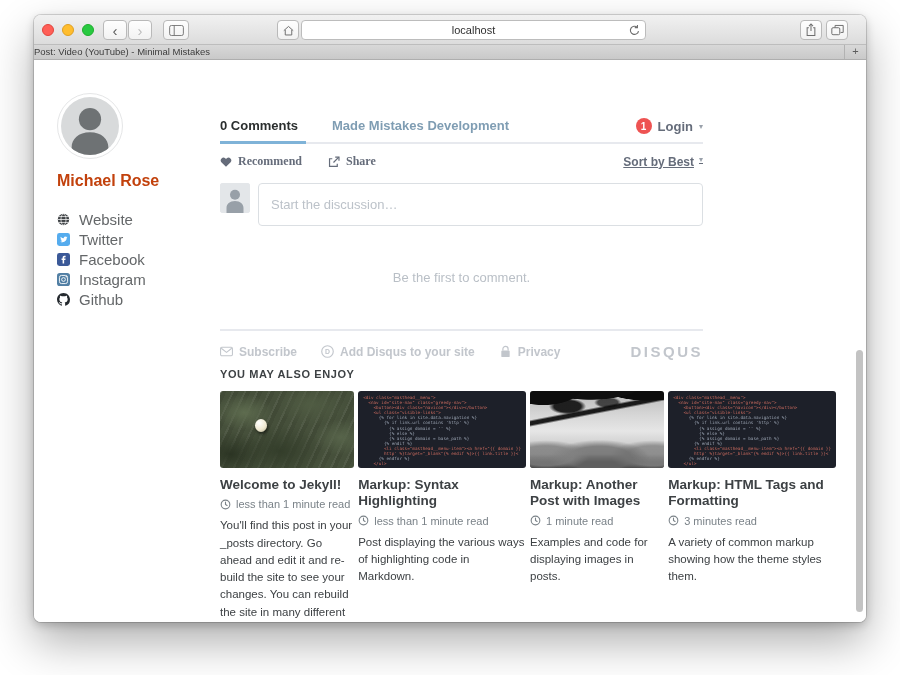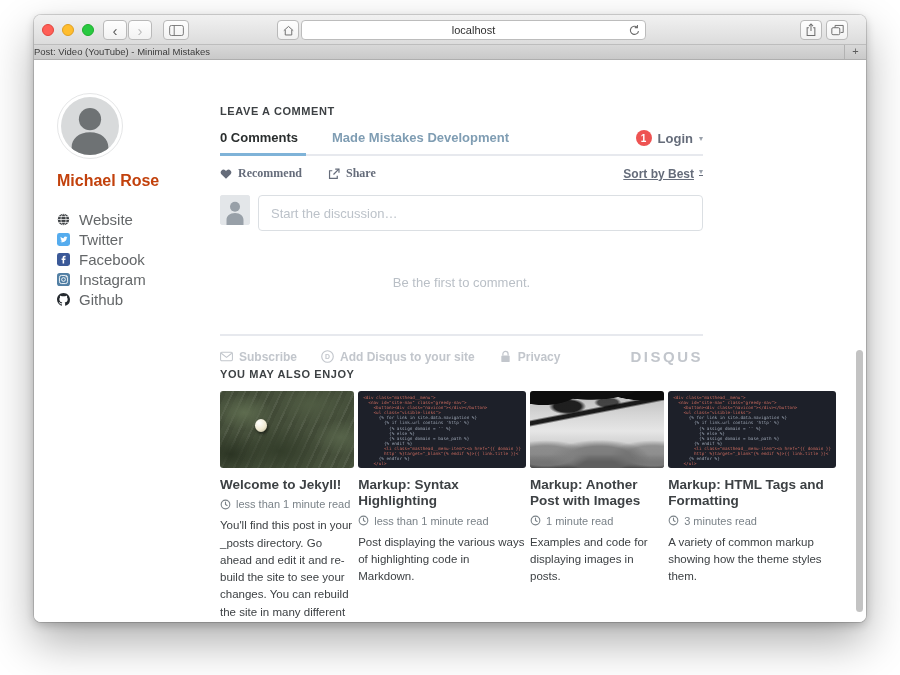--- a/index.html
+++ b/index.html
@@ -67,21 +67,21 @@
     font-size:10px; font-weight:bold; display:flex; align-items:center; justify-content:center; }
   .caret { font-size:8px; color:#9aa1ab; }
   .dq-actions { display:flex; align-items:center; padding:10px 0 12px; font-size:12px; font-weight:bold; color:var(--disqus-gray); }
   .dq-act { display:flex; align-items:center; gap:6px; cursor:pointer;font-family:Liberation Serif, serif; }
   .dq-act + .dq-act { margin-left:26px;text-align:center; }
   .dq-act svg { width:12px; height:12px; }
   .dq-sort { margin-left:auto; display:flex; gap:5px; cursor:pointer;text-decoration:underline; }
   .dq-form { display:flex; gap:8px; margin-top:2px; }
   .dq-avatar { width:30px; height:30px; border-radius:3px; background:#e3e6e9; overflow:hidden; flex:none; }
   .dq-avatar svg { width:30px; height:30px; display:block; }
-  .dq-input { flex:1; height:36px; border:1px solid #dbdfe3; border-radius:4px; padding:0 12px;
+  .dq-input { flex:1; height:43px; border:1px solid #dbdfe3; border-radius:4px; padding:0 12px;
     font-size:13px; color:#2a2e2e; font-family:inherit; outline:none; }
   .dq-input::placeholder { color:#bcc2c9; }
   .dq-empty { text-align:center; font-size:13px; color:#b9bfc6; margin:44px 0 44px; }
   .dq-footer { display:flex; align-items:center; border-top:2px solid var(--divider); padding-top:12px;
     font-size:12px; font-weight:bold; color:var(--muted-gray); }
   .dq-fitem { display:flex; align-items:center; gap:6px; cursor:pointer; }
   .dq-fitem + .dq-fitem { margin-left:24px; }
   .dq-fitem svg { width:13px; height:13px; }
   .dq-logo { margin-left:auto; font-size:15px; font-weight:bold; letter-spacing:2.5px; color:var(--muted-gray); }
 
@@ -246,21 +246,20 @@
             <svg viewBox="0 0 16 16" width="13" height="13" fill="currentColor">
                 <path d="M8 0C3.58 0 0 3.58 0 8c0 3.54 2.29 6.53 5.47 7.59.4.07.55-.17.55-.38 0-.19-.01-.82-.01-1.49-2.01.37-2.53-.49-2.69-.94-.09-.23-.48-.94-.82-1.13-.28-.15-.68-.52-.01-.53.63-.01 1.08.58 1.23.82.72 1.21 1.87.87 2.33.66.07-.52.28-.87.51-1.07-1.78-.2-3.64-.89-3.64-3.95 0-.87.31-1.59.82-2.15-.08-.2-.36-1.02.08-2.12 0 0 .67-.21 2.2.82.64-.18 1.32-.27 2-.27s1.36.09 2 .27c1.53-1.04 2.2-.82 2.2-.82.44 1.1.16 1.92.08 2.12.51.56.82 1.27.82 2.15 0 3.07-1.87 3.75-3.65 3.95.29.25.54.73.54 1.48 0 1.07-.01 1.93-.01 2.2 0 .21.15.46.55.38A8.01 8.01 0 0 0 16 8c0-4.42-3.58-8-8-8z"></path>
               </svg>
           </span>
           <span>Github</span>
         </li>
       </ul>
     </div>
 
     <div class="comments">
-      <div class="section-title">LEAVE A COMMENT</div>
 
       <div class="dq-tabs">
         <span class="dq-tab-active">0 Comments</span>
         <span class="dq-community">Made Mistakes Development</span>
         <span class="dq-login">
           <span class="badge">1</span>
           <span>Login</span>
           <span class="caret">▾</span>
         </span>
       </div>

